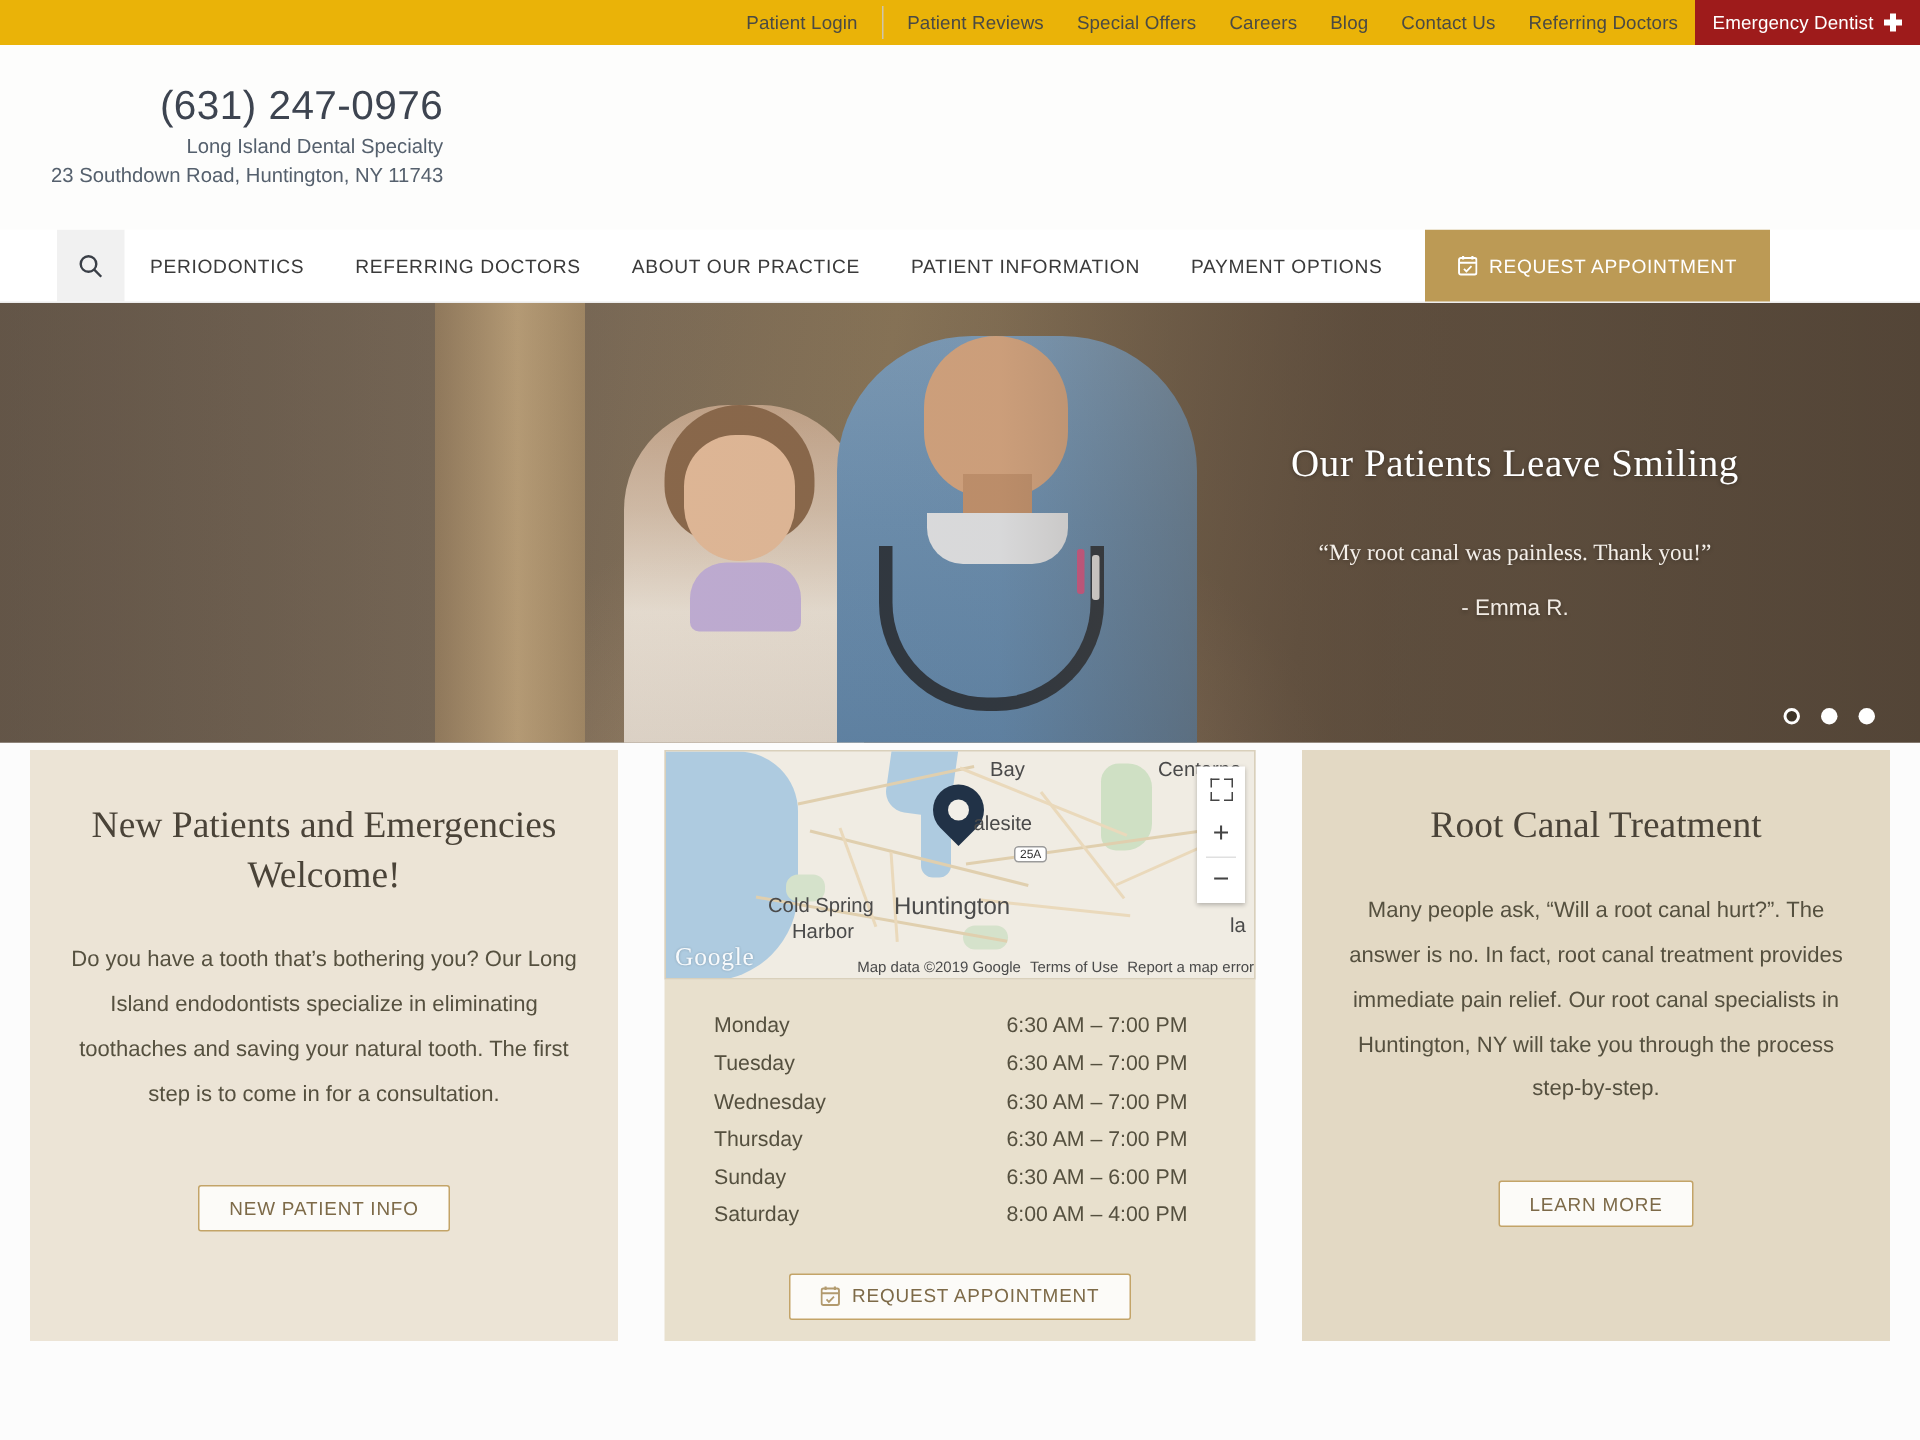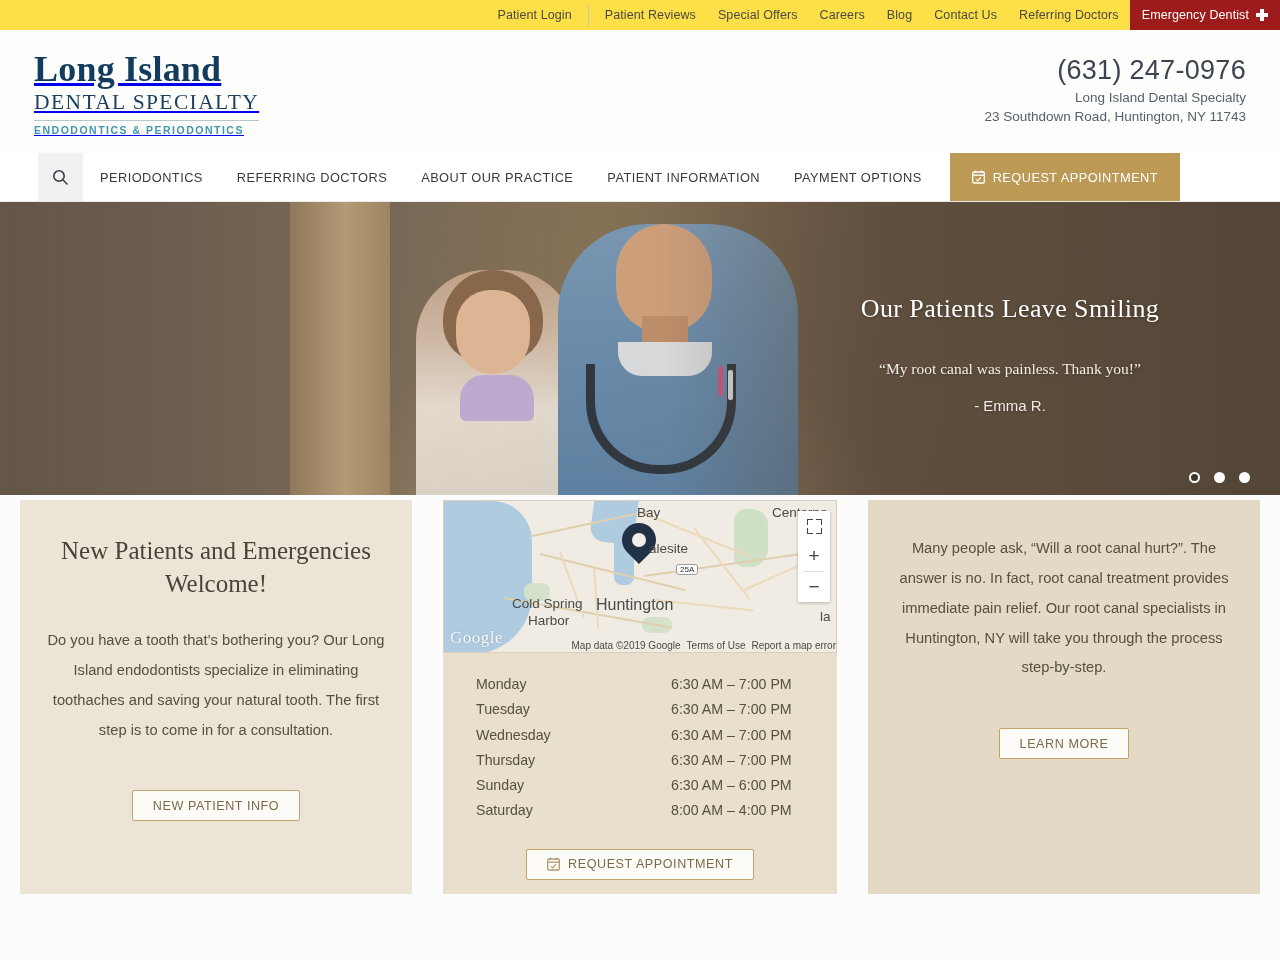--- a/index.html
+++ b/index.html
@@ -6,21 +6,21 @@
   html, body {
     width: 1280px; height: 960px;
     background: #fcfcfc;
     font-family: "Liberation Sans", sans-serif;
     overflow: hidden;
   }
 
   
   .topbar {
     height: 30px;
-    background: #fde047;
+    background: #eab308;
     display: flex;
     justify-content: flex-end;
     align-items: stretch;
     font-size: 12.5px;
     color: #4a4a44;
     position: relative;
   }
   .topbar-inner { display: flex; align-items: stretch; }
   .topbar a {
     display: flex; align-items: center;
@@ -364,26 +364,20 @@
     <a href="#">Contact Us</a>
     <a href="#">Referring Doctors</a>
   </div>
   <a href="#" class="emergency">
     <span>Emergency Dentist</span>
     <span class="plus-icon"></span>
   </a>
 </div>
 
 <div class="header">
-  <a href="#" class="logo">
-    <div class="l1">Long Island</div>
-    <div class="l2">DENTAL SPECIALTY</div>
-    <div class="rule"></div>
-    <div class="l3">ENDODONTICS &amp; PERIODONTICS</div>
-  </a>
   <div class="contact">
     <a href="#" class="phone" style="text-decoration:none;display:block;color:#3d4450;">(631) 247-0976</a>
     <div class="name">Long Island Dental Specialty</div>
     <div class="addr">23 Southdown Road, Huntington, NY 11743</div>
   </div>
 </div>
 
 <div class="nav">
   <div class="nav-search">
     <svg width="17" height="17" viewBox="0 0 17 17">
@@ -471,21 +465,21 @@
       <div class="rd2" style="left:116px; top:50px; width:70px; transform:rotate(70deg);"></div>
       <div class="rd2" style="left:250px; top:26px; width:90px; transform:rotate(52deg);"></div>
       <div class="rd2" style="left:300px; top:88px; width:90px; transform:rotate(-24deg);"></div>
       <div class="rd2" style="left:210px; top:98px; width:100px; transform:rotate(6deg);"></div>
 
       <div class="pin">
         <div class="body"></div>
         <div class="hole"></div>
       </div>
 
-      <div class="lbl big" style="left:193px; top:4px;">Bay</div>
+      <div class="lbl big" style="left:216px; top:4px;">Bay</div>
       <div class="lbl big" style="left:328px; top:4px;">Centerpo</div>
       <div class="lbl big" style="left:205px; top:40px;">alesite</div>
       <div class="lbl big" style="left:68px; top:95px;">Cold Spring</div>
       <div class="lbl big" style="left:84px; top:112px;">Harbor</div>
       <div class="lbl" style="left:152px; top:95px; font-size:16px;">Huntington</div>
       <div class="lbl big" style="left:376px; top:108px;">la</div>
       <div class="shield">25A</div>
 
       <div class="mctrl">
         <div class="b">
@@ -542,18 +536,19 @@
         <line x1="0.7" y1="5.2" x2="12.3" y2="5.2" stroke="#b29a6e" stroke-width="1.3"></line>
         <line x1="3.4" y1="0.6" x2="3.4" y2="3" stroke="#b29a6e" stroke-width="1.4"></line>
         <line x1="9.6" y1="0.6" x2="9.6" y2="3" stroke="#b29a6e" stroke-width="1.4"></line>
         <path d="M4 9.3 L5.6 10.9 L9 7.4" fill="none" stroke="#b29a6e" stroke-width="1.2"></path>
       </svg>
       <span>REQUEST APPOINTMENT</span>
     </a>
   </div>
 
   <div class="card card-right">
+    <h2>Root Canal Treatment</h2>
     <p>Many people ask, “Will a root canal hurt?”. The answer is no. In fact, root canal treatment provides immediate pain relief. Our root canal specialists in Huntington, NY will take you through the process step-by-step.</p>
     <a href="#" class="btn">
       <span>LEARN MORE</span>
     </a>
   </div>
 </div>
 
 </body></html>

